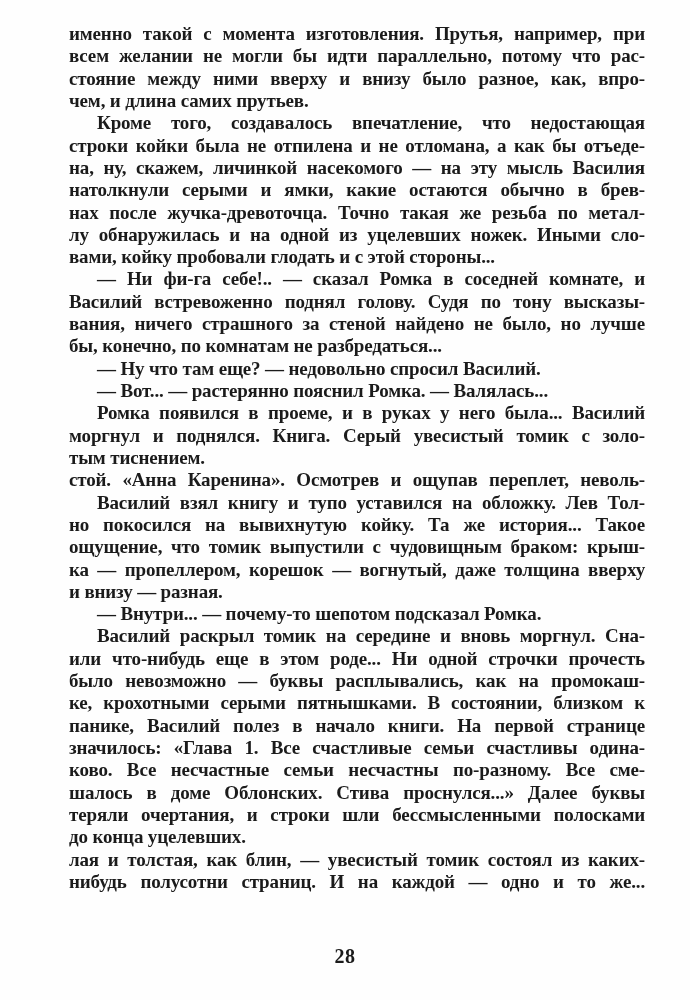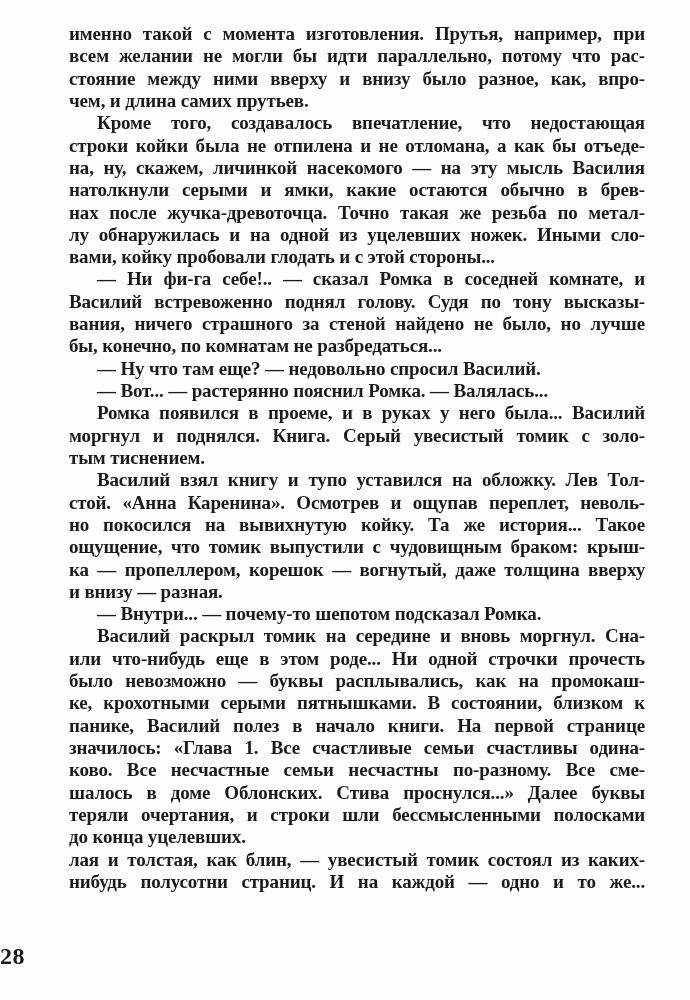--- a/index.html
+++ b/index.html
@@ -42,22 +42,22 @@
     text-align-last: left;
   }
   .line.indent {
     text-indent: 28px;
   }
   .page-number {
     position: absolute;
     top: 944px;
     left: 0;
     width: 690px;
-    text-align: left;
-    font-size: 24px;
+    text-align: center;
+    font-size: 20px;
     line-height: 24px;
     font-weight: bold;
     letter-spacing: 0.5px;
   }
 </style>
 </head>
 <body>
 
 <div class="page" style="--ink: #1b1b1b; --paper: #fefefe;">
   <div class="text-block">
@@ -87,22 +87,22 @@
       </div>
       <div class="para">
         <div class="line lastline indent">— Вот... — растерянно пояснил Ромка. — Валялась...</div>
       </div>
       <div class="para">
         <div class="line indent">Ромка появился в проеме, и в руках у него была... Василий</div>
         <div class="line">моргнул и поднялся. Книга. Серый увесистый томик с золо-</div>
         <div class="line lastline">тым тиснением.</div>
       </div>
       <div class="para">
+        <div class="line">стой. «Анна Каренина». Осмотрев и ощупав переплет, неволь-</div>
         <div class="line indent">Василий взял книгу и тупо уставился на обложку. Лев Тол-</div>
-        <div class="line">стой. «Анна Каренина». Осмотрев и ощупав переплет, неволь-</div>
         <div class="line">но покосился на вывихнутую койку. Та же история... Такое</div>
         <div class="line">ощущение, что томик выпустили с чудовищным браком: крыш-</div>
         <div class="line">ка — пропеллером, корешок — вогнутый, даже толщина вверху</div>
         <div class="line lastline">и внизу — разная.</div>
       </div>
       <div class="para">
         <div class="line lastline indent">— Внутри... — почему-то шепотом подсказал Ромка.</div>
       </div>
       <div class="para">
         <div class="line indent">Василий раскрыл томик на середине и вновь моргнул. Сна-</div>

